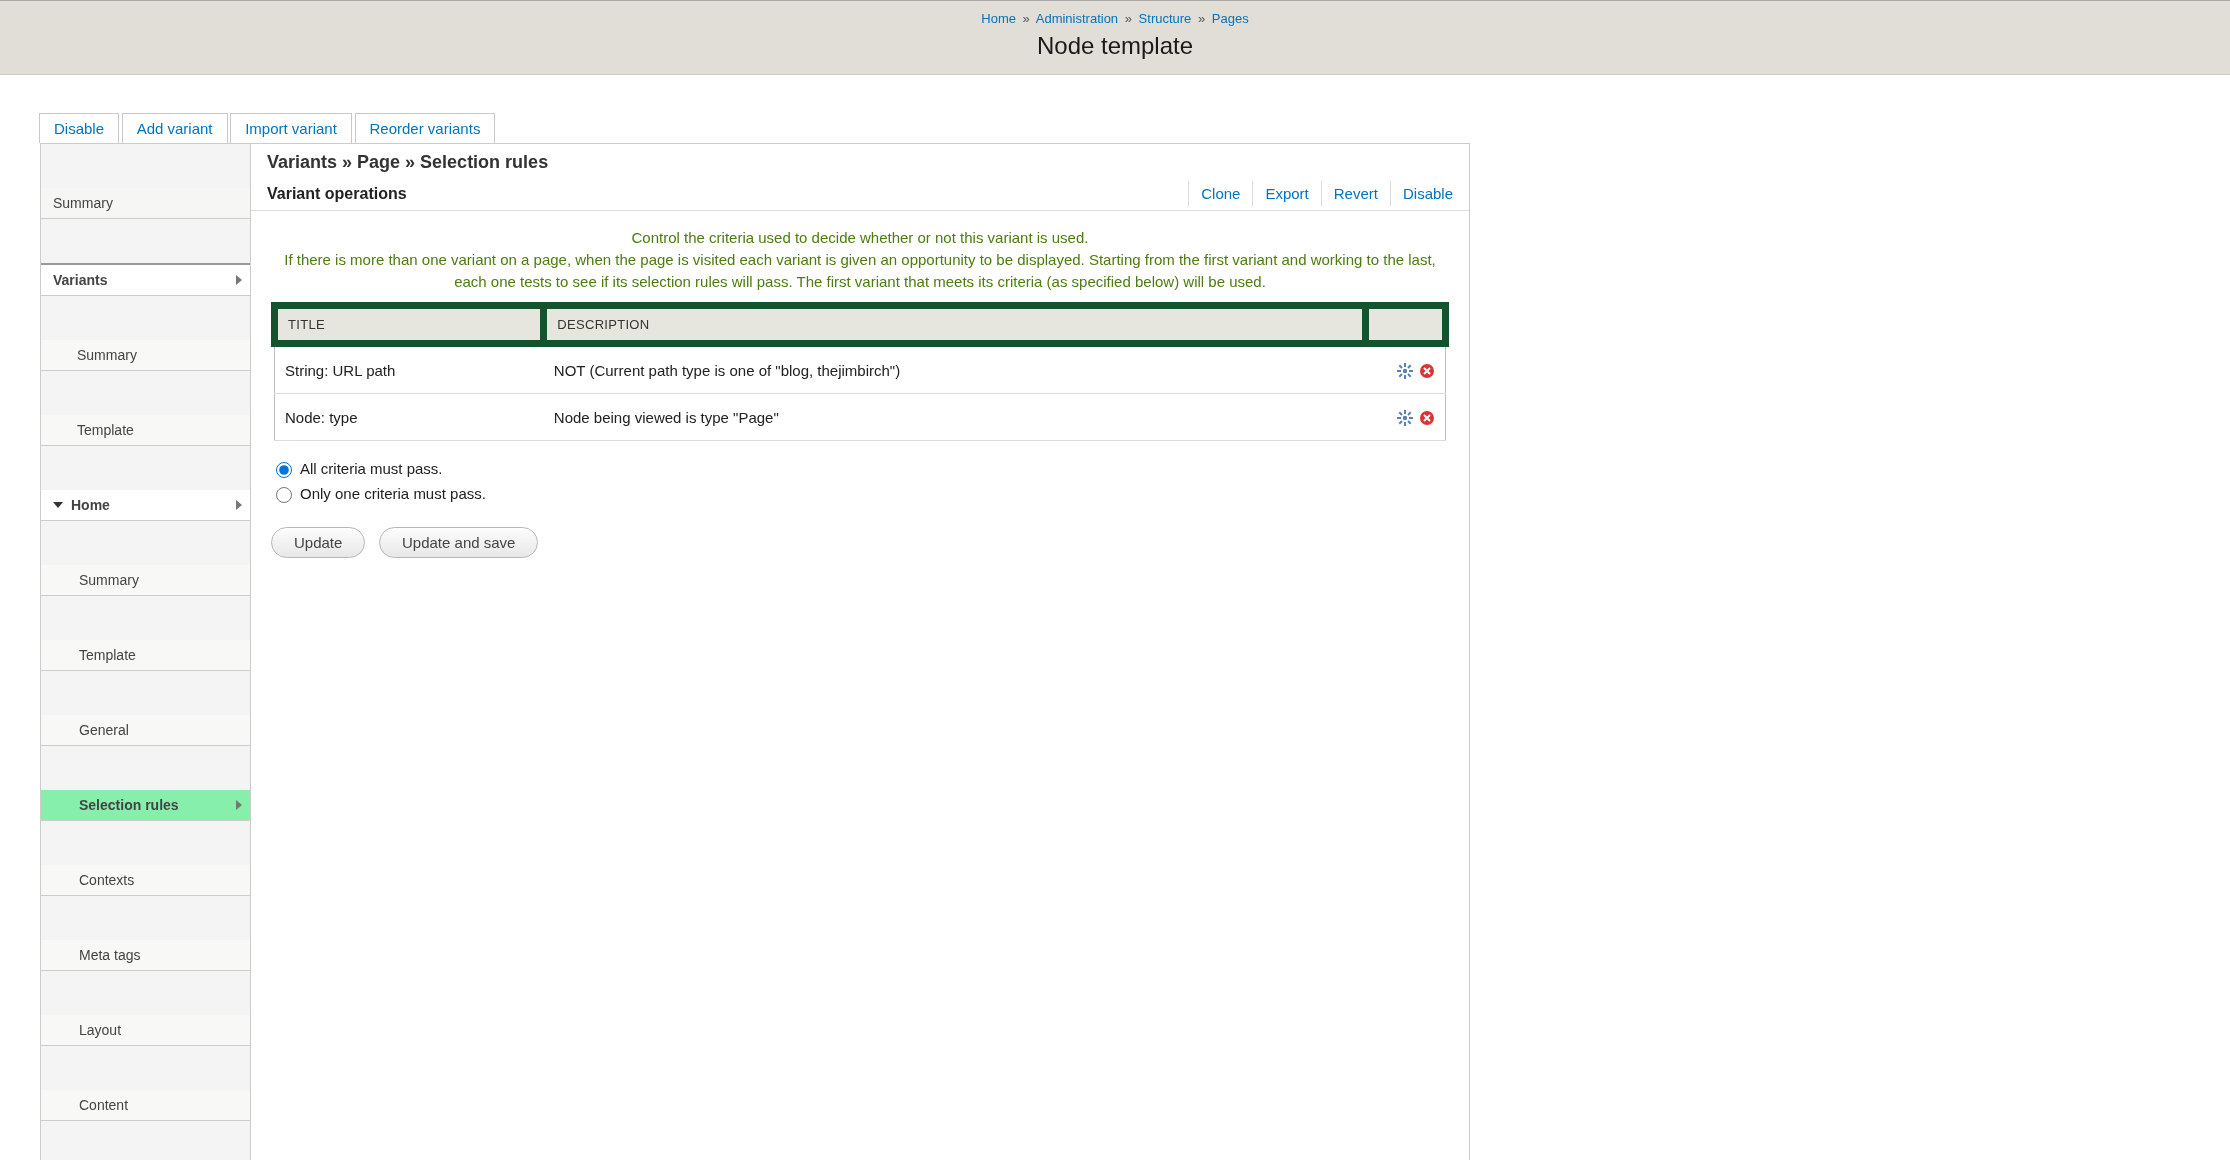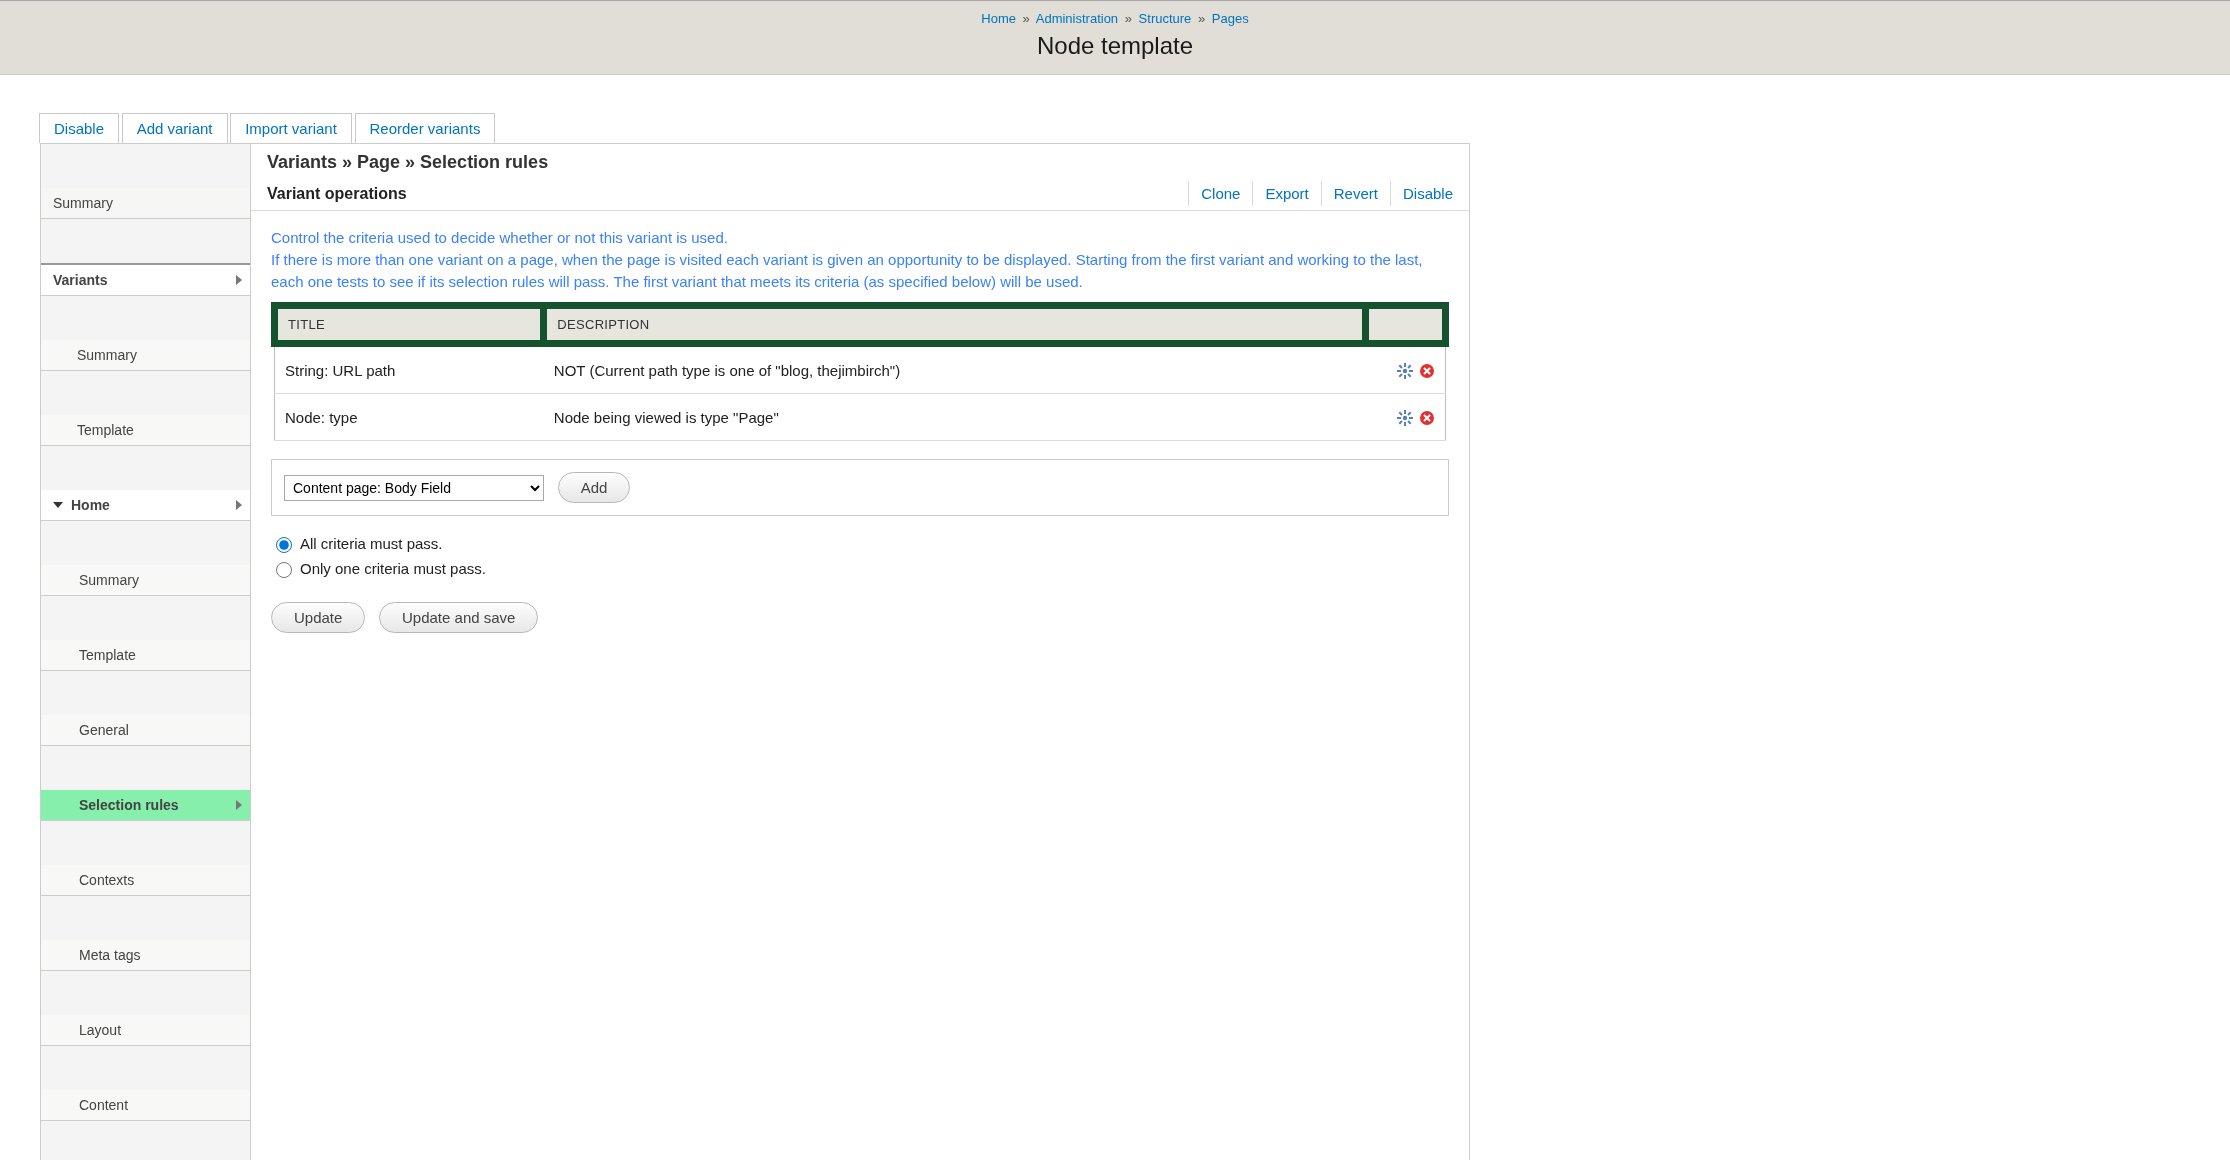--- a/index.html
+++ b/index.html
@@ -158,24 +158,25 @@
     display: flex;
   }
   .variant-ops-links .op {
     border-left: 1px solid #d9d9d9;
     padding: 4px 12px;
     color: #0074bd;
     cursor: pointer;
     font-size: 15px;
   }
   .description-text {
-    color: #3b82f6;
+    color: #4d7c0f;
     font-size: 15px;
     line-height: 1.45;
     padding: 16px 20px 10px 20px;
+    text-align: center;
   }
   .rules-table {
     width: calc(100% - 40px);
     margin: 0 20px;
     border-collapse: collapse;
     border: 1px solid #bdbdbd;
   }
   .rules-table th {
     background: #e6e6df;
     border: 7px solid #14532d;
@@ -394,26 +395,20 @@
                     <circle cx="8" cy="8" r="7" fill="#d33"></circle>
                     <line x1="5" y1="5" x2="11" y2="11" stroke="#fff" stroke-width="2"></line>
                     <line x1="11" y1="5" x2="5" y2="11" stroke="#fff" stroke-width="2"></line>
                   </svg>
               </span>
             </td>
           </tr>
         </tbody>
       </table>
 
-      <div class="add-area">
-        <select>
-          <option selected="">Content page: Body Field</option>
-        </select>
-        <button class="btn">Add</button>
-      </div>
 
       <div class="radio-group">
         <div class="radio-row">
           <input type="radio" name="logic" checked="" style="">
           <span>All criteria must pass.</span>
         </div>
         <div class="radio-row">
           <input type="radio" name="logic" style="">
           <span>Only one criteria must pass.</span>
         </div>

